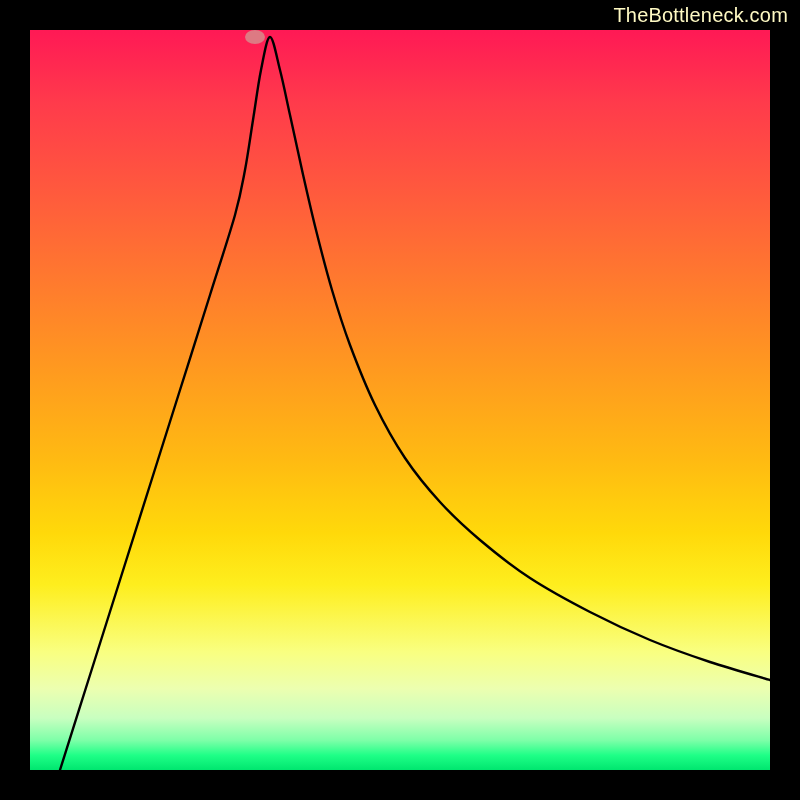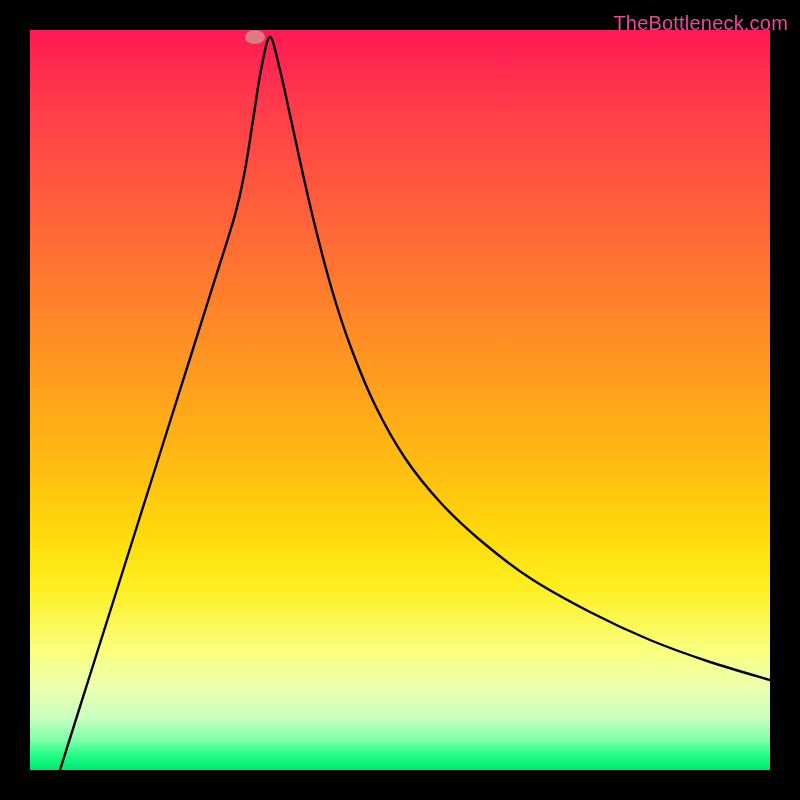--- a/index.html
+++ b/index.html
@@ -50,25 +50,25 @@
   .marker {
     position: absolute;
     width: 20px;
     height: 14px;
     border-radius: 10px / 7px;
     background: #dd7a83;
     transform: translate(-50%, -50%);
   }
   .attribution {
     position: absolute;
-    top: 12px;
+    top: 4px;
     right: 12px;
     font-family: Arial, Helvetica, sans-serif;
     font-size: 20px;
-    color: #ec4899;
+    color: #fef9c3;
     letter-spacing: 0.2px;
   }
 </style>
 </head>
 <body>
 
 <div class="frame">
   <div class="plot-area">
     <svg class="curve-svg" viewBox="0 0 740 740" preserveAspectRatio="none">
       <path id="curve-path" fill="none" stroke="#000" stroke-width="2.4" stroke-linejoin="round" stroke-linecap="round" d="M 30 740 C 35 724.1666666666666, 50 676.6666666666666, 60 645 C 70 613.3333333333334, 80 581.6666666666666, 90 550 C 100 518.3333333333334, 110 486.6666666666667, 120 455 C 130 423.3333333333333, 140 391.6666666666667, 150 360 C 160 328.3333333333333, 170.83333333333334 294.1666666666667, 180 265 C 189.16666666666666 235.83333333333334, 199.16666666666666 205.83333333333334, 205 185 C 210.83333333333334 164.16666666666666, 212 155.83333333333334, 215 140 C 218 124.16666666666667, 220.33333333333334 106.66666666666667, 223 90 C 225.66666666666666 73.33333333333333, 228.16666666666666 53.833333333333336, 231 40 C 233.83333333333334 26.166666666666664, 236.83333333333334 7, 240 7 C 243.16666666666666 7, 246.66666666666666 27, 250 40 C 253.33333333333334 53, 256.3333333333333 68.33333333333333, 260 85 C 263.6666666666667 101.66666666666667, 267.6666666666667 120.83333333333333, 272 140 C 276.3333333333333 159.16666666666666, 281 180, 286 200 C 291 220, 296.3333333333333 240.83333333333334, 302 260 C 307.6666666666667 279.1666666666667, 312.8333333333333 295.8333333333333, 320 315 C 327.1666666666667 334.1666666666667, 335.8333333333333 356.1666666666667, 345 375 C 354.1666666666667 393.8333333333333, 364.1666666666667 411.8333333333333, 375 428 C 385.8333333333333 444.1666666666667, 397.5 458.3333333333333, 410 472 C 422.5 485.6666666666667, 435 497.3333333333333, 450 510 C 465 522.6666666666666, 481.6666666666667 536, 500 548 C 518.3333333333334 560, 540 571.6666666666666, 560 582 C 580 592.3333333333334, 600 601.6666666666666, 620 610 C 640 618.3333333333334, 660 625.3333333333334, 680 632 C 700 638.6666666666666, 730 647, 740 650"></path>

